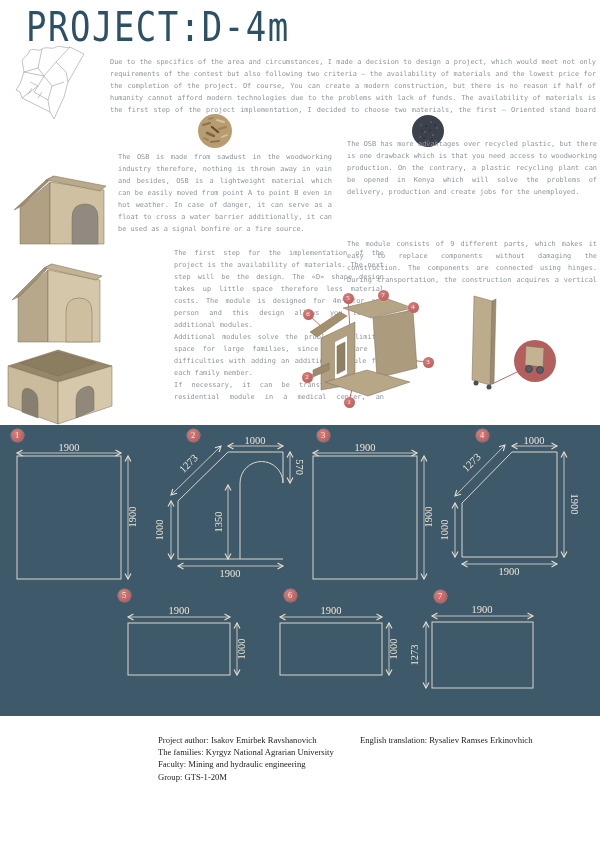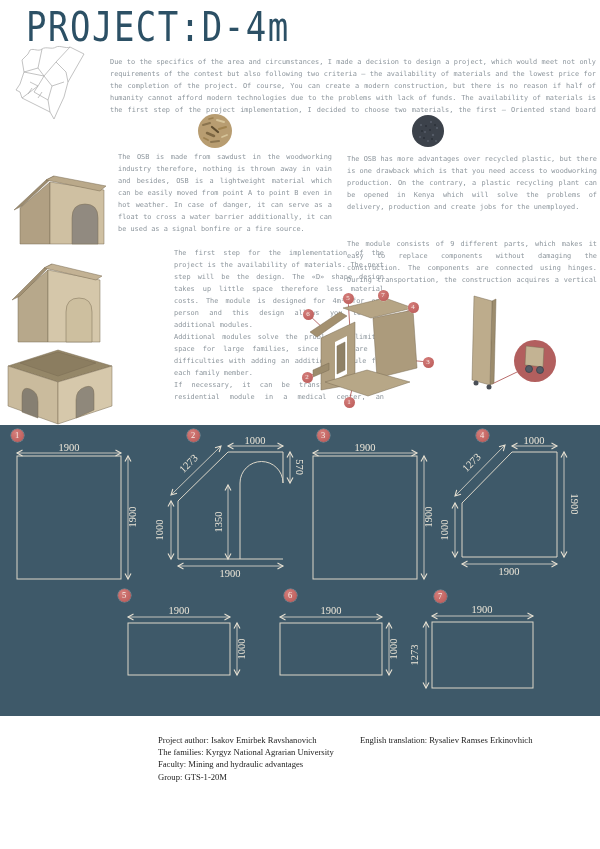--- a/index.html
+++ b/index.html
@@ -88,21 +88,21 @@
         <circle cx="24" cy="11" r="0.9"></circle>
         <circle cx="11" cy="17" r="0.9"></circle>
       <circle cx="19" cy="16" r="1"></circle>
         <circle cx="13" cy="24" r="1"></circle>
         <circle cx="21" cy="25" r="0.9"></circle>
     </g>
   </svg>
 
   <p class="para" style="left:118px;top:151px;width:214px;height:84px">The OSB is made from sawdust in the woodworking industry therefore, nothing is thrown away in vain and besides, OSB is a lightweight material which can be easily moved from point A to point B even in hot weather. In case of danger, it can serve as a float to cross a water barrier additionally, it can be used as a signal bonfire or a fire source.</p>
 
-  <p class="para" style="left:347px;top:153px;width:250px;height:62px">The OSB has more advantages over recycled plastic, but there is one drawback which is that you need access to woodworking production. On the contrary, a plastic recycling plant can be opened in Kenya which will solve the problems of delivery, production and create jobs for the unemployed.</p>
+  <p class="para" style="left:347px;top:138px;width:250px;height:62px">The OSB has more advantages over recycled plastic, but there is one drawback which is that you need access to woodworking production. On the contrary, a plastic recycling plant can be opened in Kenya which will solve the problems of delivery, production and create jobs for the unemployed.</p>
 
   <svg class="abs" style="left:4px;top:160px" width="110" height="86" viewBox="0 0 110 86">
     <g class="osb">
       <polygon points="16,48 46,22 46,84 16,84" fill="#b1a083"></polygon>
       <polygon points="46,22 100,30 100,84 46,84" fill="#cfc0a2"></polygon>
       <path d="M68,84 L68,58 Q68,44 81,44 Q94,44 94,58 L94,84 Z" fill="#918a80"></path>
       <polygon points="10,50 42,20 50,16 18,46" fill="#9c8c70"></polygon>
       <polygon points="42,20 50,16 102,26 96,31" fill="#baa98a"></polygon>
     </g>
   </svg>
@@ -285,20 +285,20 @@
     <rect class="shape" x="19" y="24" width="101" height="66"></rect>
     <line class="dl" x1="19" y1="18" x2="120" y2="18" marker-start="url(#arwS)" marker-end="url(#arw)"></line>
     <text class="dt" x="69" y="15" text-anchor="middle">1900</text>
     <line class="dl" x1="13" y1="24" x2="13" y2="90" marker-start="url(#arwS)" marker-end="url(#arw)"></line>
     <text class="dt" text-anchor="middle" transform="rotate(-90 5 57)" x="5" y="57">1273</text>
   </svg>
 
   <div class="footer" style="left:118px;top:734px">
     <div>Project author: Isakov Emirbek Ravshanovich</div>
     <div>The families: Kyrgyz National Agrarian University</div>
-    <div>Faculty: Mining and hydraulic advantages</div>
+    <div>Faculty: Mining and hydraulic engineering</div>
     <div>Group: GTS-1-20M</div>
   </div>
   <div class="footer" style="left:320px;top:734px">
     <div>English translation: Rysaliev Ramses Erkinovhich</div>
   </div>
 
 </div>
 
 </body></html>

